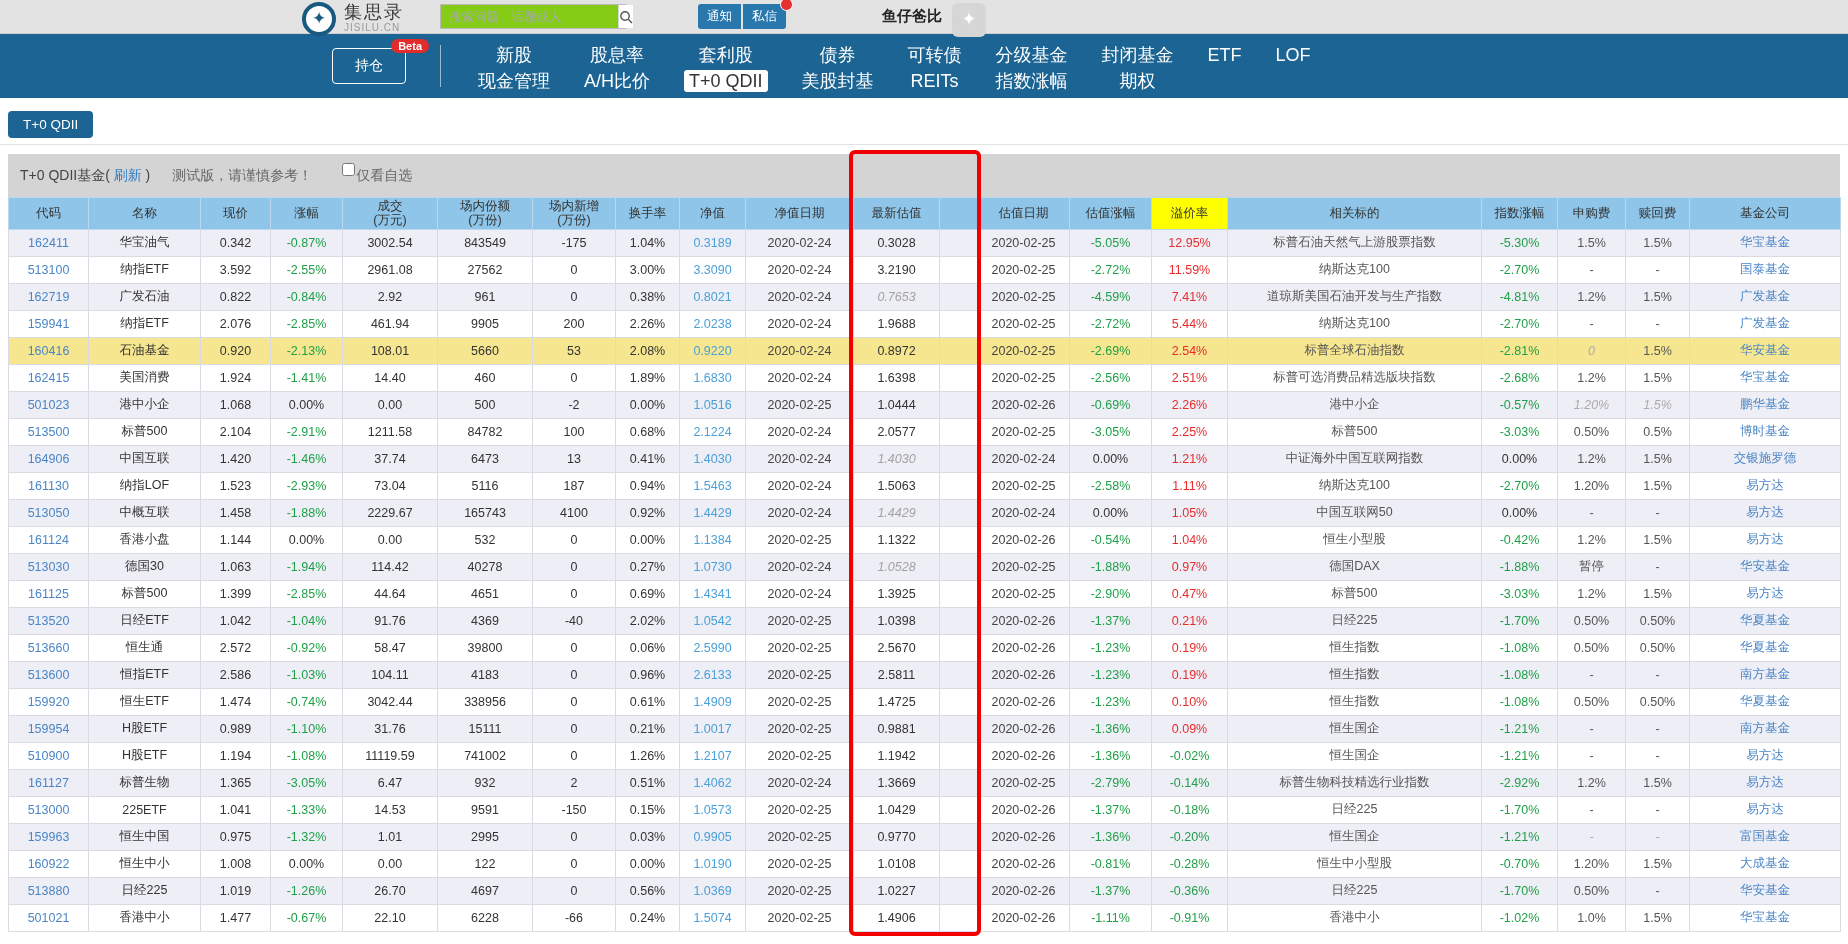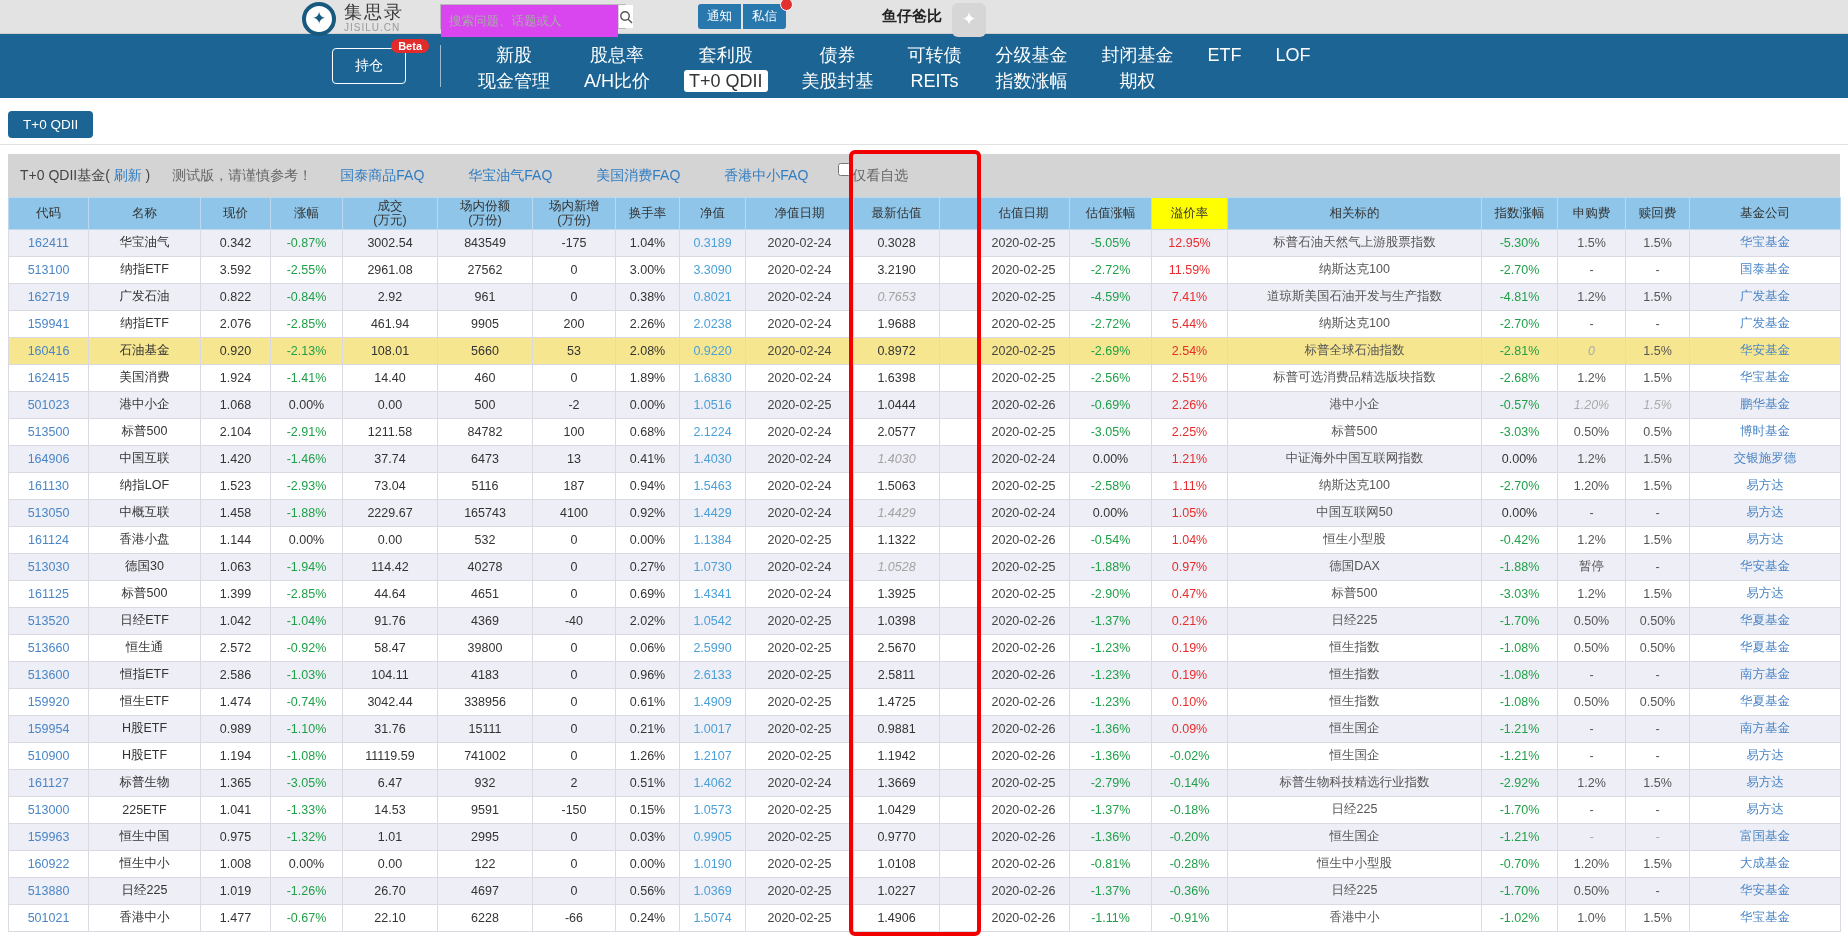--- a/index.html
+++ b/index.html
@@ -15,21 +15,21 @@
   .brand-mark{width:34px;height:34px;border:4px solid #17597f;border-radius:50%;position:relative;background:#fff;margin-top:4px;}
   .brand-mark span{position:absolute;left:50%;top:50%;transform:translate(-50%,-54%);color:#17597f;font-size:17px;}
   .brand-text{display:flex;flex-direction:column;line-height:1;margin-top:2px;}
   .brand-cn{font-size:18px;color:#3a3a3a;letter-spacing:2px;}
   .brand-en{font-size:10px;color:#9a9a9a;letter-spacing:1px;margin-top:2px;}
   .topnav{display:flex;margin-left:40px;}
   .nav-item{padding:0 24px;display:flex;align-items:center;font-size:16px;color:#333;cursor:pointer;}
   .nav-item.active{background:var(--theme-blue);color:#fff;}
   .search-wrap{display:flex;align-items:center;margin-left:36px;}
   .search-box{display:flex;border:1px solid #b9b9b9;background:#fff;height:25px;width:186px;}
-  .search-input{flex:1;border:0;outline:0;padding:16px 8px;font-size:12.5px;color:#333;background:#d946ef;}
+  .search-input{flex:1;border:0;outline:0;padding:7px 8px;font-size:12.5px;color:#333;background:#84cc16;}
   .search-input::placeholder{color:#a9a9a9;}
   .search-btn{width:30px;border:0;border-left:1px solid #d5d5d5;background:#fff;display:flex;align-items:center;justify-content:center;cursor:pointer;}
   .msg-group{display:flex;align-items:center;margin-left:72px;gap:2px;}
   .msg-btn{background:#2877ad;color:#fff;font-size:12.5px;padding:4px 9px;cursor:pointer;position:relative;}
   .msg-btn:first-child{border-radius:3px 0 0 3px;}
   .msg-btn:last-child{border-radius:0 3px 3px 0;}
   .badge-dot{position:absolute;top:-6px;right:-7px;width:13px;height:13px;border-radius:50%;background:#e53030;border:1px solid #fff;}
   .user-area{display:flex;align-items:center;margin-left:96px;gap:10px;}
   .user-name{font-size:15px;font-weight:bold;color:#222;}
   .avatar{width:34px;height:34px;border-radius:6px;background:#d6d6d6;position:relative;margin-top:6px;}
@@ -161,26 +161,20 @@
     </div>
 </div>
 
 <div class="tab-strip">
   <span class="page-tab">T+0 QDII</span>
 </div>
 
 <div class="toolbar">
   <span class="tb-title"><span>T+0 QDII基金( </span><a class="refresh">刷新</a><span> )</span></span>
   <span class="notice">测试版，请谨慎参考！</span>
-  <div class="faq-links" id="faq-links">
-      <a>国泰商品FAQ</a>
-      <a>华宝油气FAQ</a>
-      <a>美国消费FAQ</a>
-      <a>香港中小FAQ</a>
-    </div>
   <div class="watch">
     <input type="checkbox" style="">
     <span>仅看自选</span>
   </div>
 </div>
 
 <table>
   <colgroup id="cols">
       <col style="width: 80px;">
       <col style="width: 112px;">

